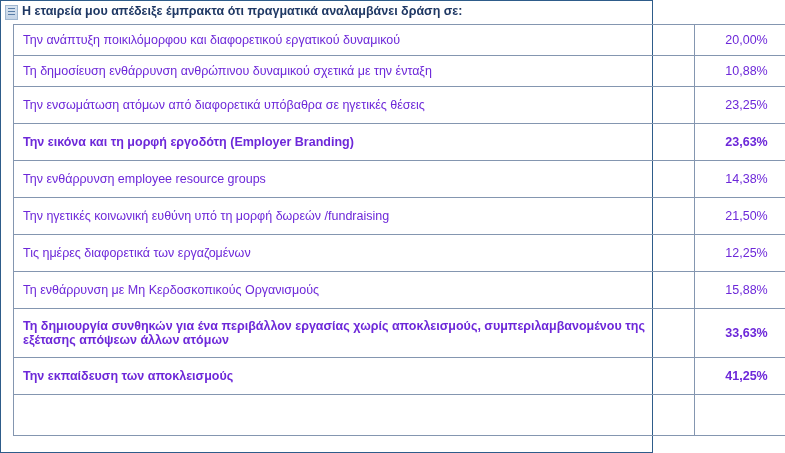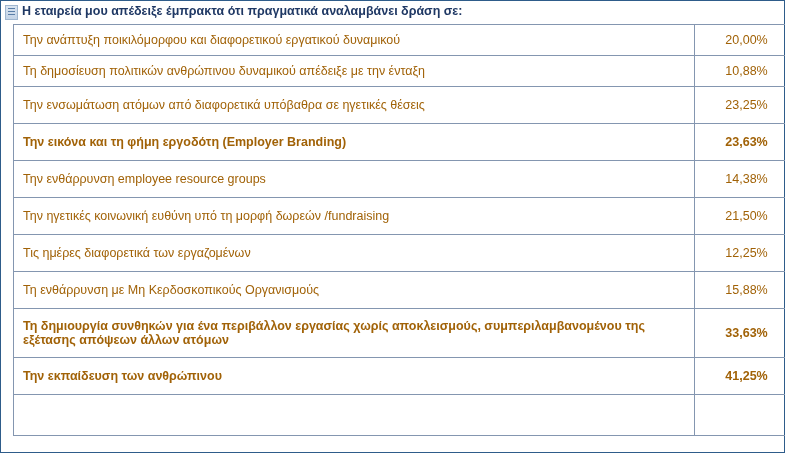--- a/index.html
+++ b/index.html
@@ -9,21 +9,21 @@
   }
   body {
     width: 785px;
     height: 453px;
     font-family: "Liberation Sans", sans-serif;
     color: #1f3864;
     overflow: hidden;
   }
   .page {
     position: relative;
-    width: 785px;
+    width: 653px;
     height: 453px;
     box-sizing: border-box;
     border: 1px solid #2e5c8a;
     background: #ffffff;
   }
   .title-row {
     display: flex;
     align-items: flex-start;
     padding: 3px 4px 4px 4px;
   }
@@ -55,21 +55,21 @@
   }
   table.data {
     border-collapse: collapse;
     width: 760px;
     margin: 0 0 0 12px;
     table-layout: fixed;
   }
   table.data td {
     border: 1px solid #8496b0;
     vertical-align: middle;
-    color: #a16207;
+    color: #6d28d9;
     font-size: 12.5px;
     line-height: 16px;
   }
   td.label {
     padding: 7px 8px 7px 9px;
     width: 663px;
   }
   td.value {
     width: 95px;
     text-align: center;
@@ -104,29 +104,29 @@
     <div class="title-text">Η εταιρεία μου απέδειξε έμπρακτα ότι πραγματικά αναλαμβάνει δράση σε:</div>
   </div>
 
   <table class="data">
     <tbody>
       <tr>
         <td class="label">Την ανάπτυξη ποικιλόμορφου και διαφορετικού εργατικού δυναμικού</td>
         <td class="value">20,00%</td>
       </tr>
       <tr>
-        <td class="label">Τη δημοσίευση πολιτικών ανθρώπινου δυναμικού απέδειξε με την ένταξη</td>
+        <td class="label">Τη δημοσίευση ενθάρρυνση ανθρώπινου δυναμικού σχετικά με την ένταξη</td>
         <td class="value">10,88%</td>
       </tr>
       <tr class="tall">
         <td class="label">Την ενσωμάτωση ατόμων από διαφορετικά υπόβαθρα σε ηγετικές θέσεις</td>
         <td class="value">23,25%</td>
       </tr>
       <tr class="bold tall">
-        <td class="label">Την εικόνα και τη φήμη εργοδότη (Employer Branding)</td>
+        <td class="label">Την εικόνα και τη μορφή εργοδότη (Employer Branding)</td>
         <td class="value">23,63%</td>
       </tr>
       <tr class="tall">
         <td class="label">Την ενθάρρυνση employee resource groups</td>
         <td class="value">14,38%</td>
       </tr>
       <tr class="tall">
         <td class="label">Την ηγετικές κοινωνική ευθύνη υπό τη μορφή δωρεών /fundraising</td>
         <td class="value">21,50%</td>
       </tr>
@@ -136,21 +136,21 @@
       </tr>
       <tr class="tall">
         <td class="label">Τη ενθάρρυνση με Μη Κερδοσκοπικούς Οργανισμούς</td>
         <td class="value">15,88%</td>
       </tr>
       <tr class="bold two-line tall">
         <td class="label">Τη δημιουργία συνθηκών για ένα περιβάλλον εργασίας χωρίς αποκλεισμούς, συμπεριλαμβανομένου της εξέτασης απόψεων άλλων ατόμων</td>
         <td class="value">33,63%</td>
       </tr>
       <tr class="bold tall">
-        <td class="label">Την εκπαίδευση των ανθρώπινου</td>
+        <td class="label">Την εκπαίδευση των αποκλεισμούς</td>
         <td class="value">41,25%</td>
       </tr>
       <tr class="spacer">
         <td class="label"></td>
         <td class="value"></td>
       </tr>
     </tbody>
   </table>
 
 </div>

